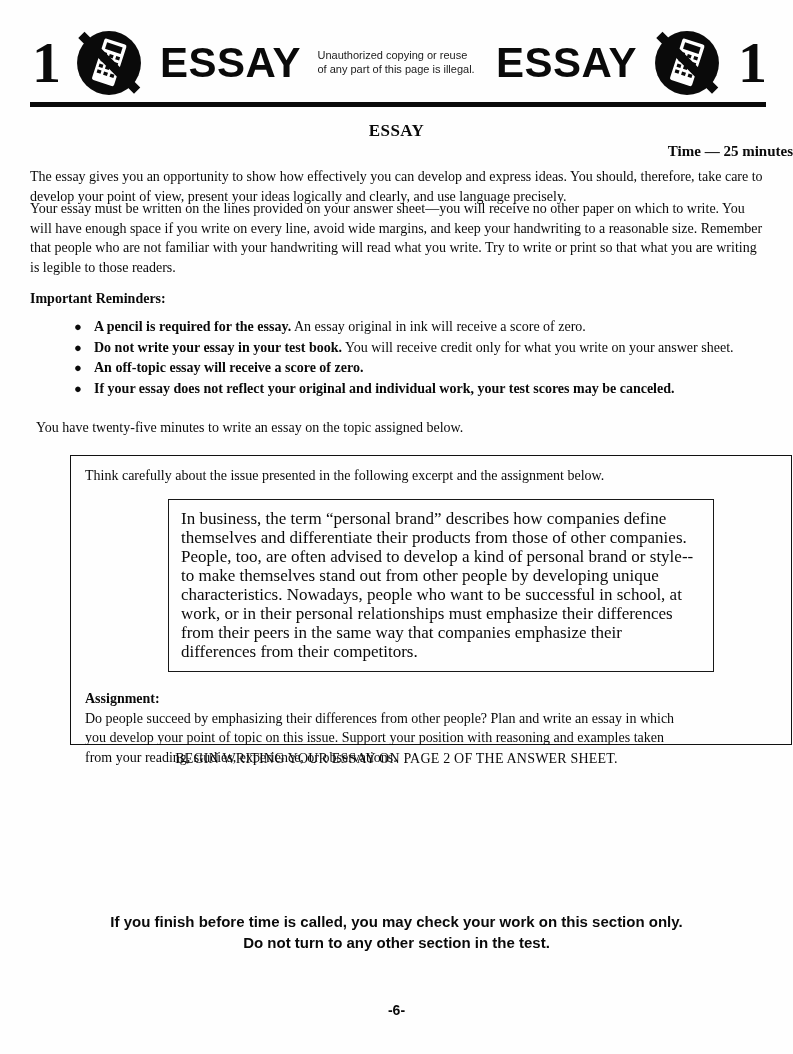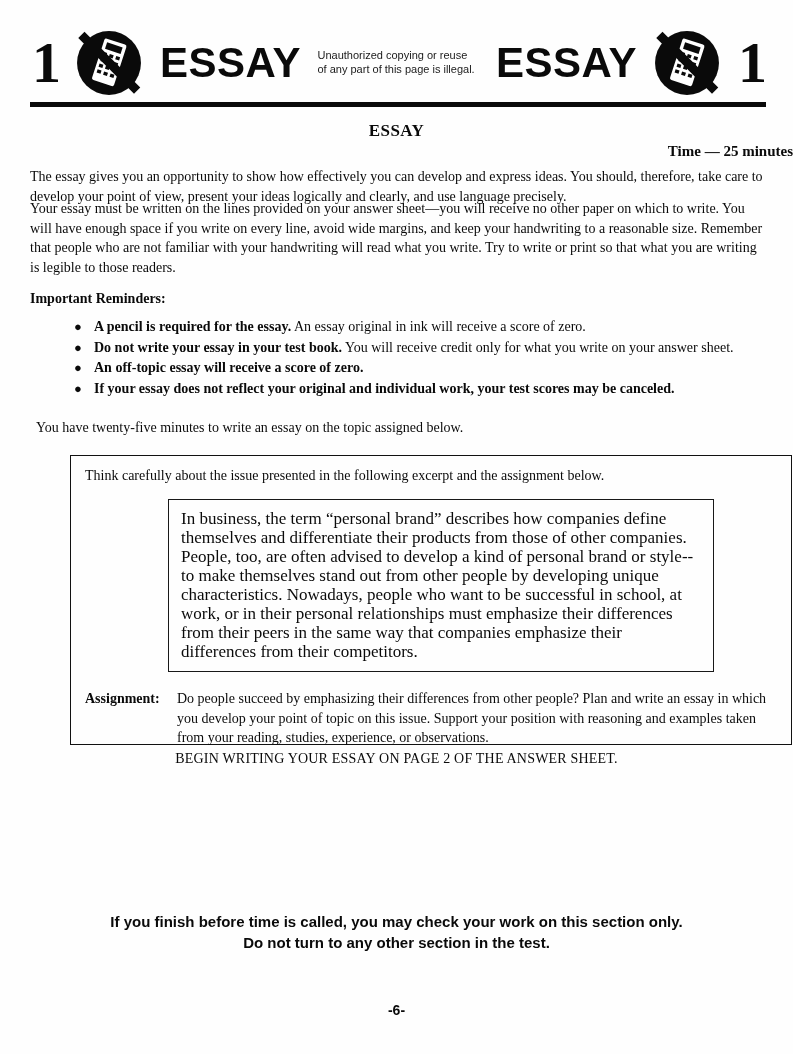--- a/index.html
+++ b/index.html
@@ -112,20 +112,21 @@
     padding: 9px 12px 10px 12px;
     font-size: 17px;
     line-height: 19px;
     font-family: Liberation Serif, serif;
   }
   .assignment-row {
     display: flex;
     margin: 17px 12px 0 14px;
     font-size: 14px;
     line-height: 19.5px;
+    flex-direction: column;
   }
   .assignment-label { font-weight: bold; width: 92px; flex: 0 0 auto; }
   .assignment-text { width: 600px; }
 
   
   .begin-line {
     position: absolute;
     top: 751px; left: 0; width: 100%;
     text-align: center;
     font-size: 14px;

